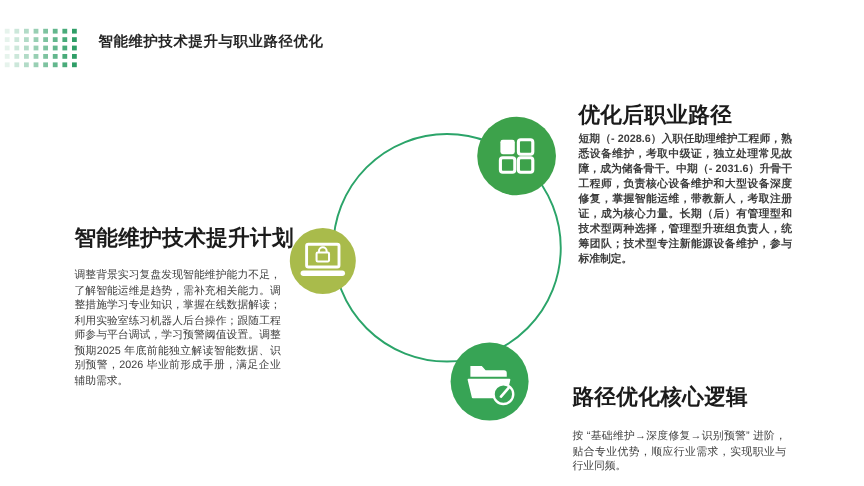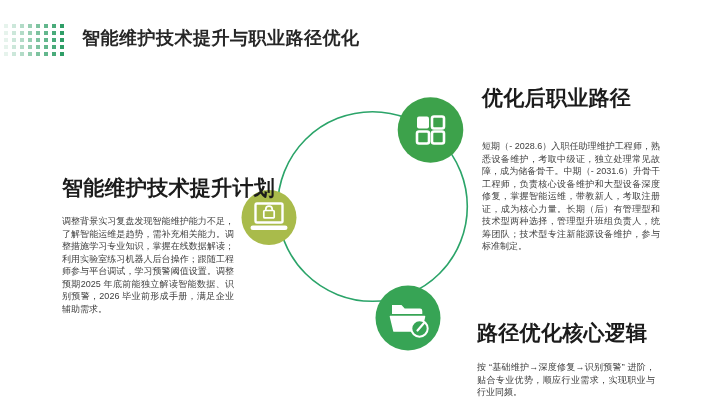--- a/index.html
+++ b/index.html
@@ -21,51 +21,51 @@
   .dots .dot {
     position: absolute;
     width: 3.5px;
     height: 3.5px;
   }
   .page-title {
     position: absolute;
     left: 82px;
     top: 26px;
     margin: 0;
-    font-size: 18px;
+    font-size: 12px;
     font-weight: bold;
     color: #262626;
     letter-spacing: 0.5px;
     white-space: nowrap;
   }
   .diagram-svg {
     position: absolute;
     left: 230px;
     top: 85px;
   }
   .block { position: absolute; }
   .block h2 {
     margin: 0;
-    font-size: 21px;
+    font-size: 18px;
     font-weight: bold;
     color: #1b1b1b;
     letter-spacing: 0.3px;
     white-space: nowrap;
   }
   .block p {
     margin: 12px 0 0 0;
     font-size: 9px;
     line-height: 12.5px;
     color: #3d3d3d;
     text-align: justify;
   }
-  .block-tech-plan  { left: 62px;  top: 174px; width: 172px; }
+  .block-tech-plan  { left: 62px;  top: 186px; width: 172px; }
   .block-tech-plan p { margin-top: 13px; }
   .block-career-path { left: 482px; top: 84px;  width: 178px; }
-  .block-career-path p { margin-top: 28px; }
+  .block-career-path p { margin-top: 1px; font-weight: bold; }
   .block-core-logic  { left: 477px; top: 279px; width: 178px; margin-top: 40px; }
   .block-core-logic p { margin-top: 14px; }
 </style>
 </head>
 <body>
 
 <div class="slide">
 
   <div class="dots">
       <span class="dot" style="left: 0px; top: 0px; background: rgb(46, 158, 102); opacity: 0.12;"></span>

